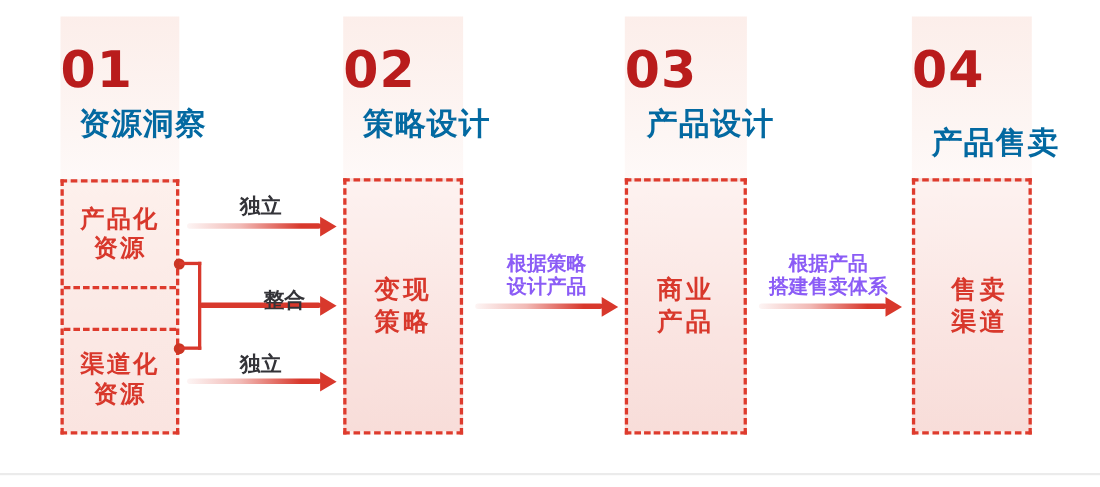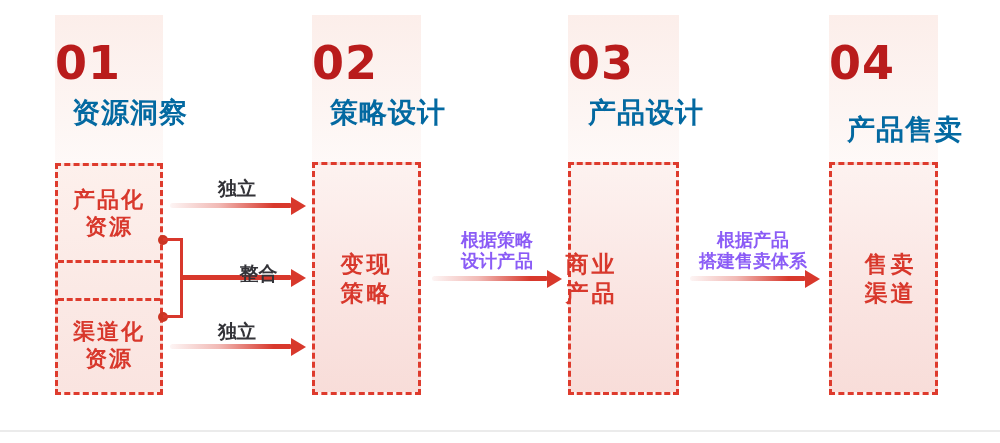--- a/index.html
+++ b/index.html
@@ -41,21 +41,21 @@
   .hdivider{position:absolute;left:0;right:0;height:0;border-top:3px dashed #de3b2d;}
   .d1{top:94px;}
   .d2{top:132px;}
 
   .boxtext{position:absolute;text-align:center;font-weight:bold;color:#d8382c;}
   .small{font-size:22px;line-height:27px;letter-spacing:2px;}
   .big{font-size:23px;line-height:29px;letter-spacing:3px;}
   .bt1{left:55px;width:108px;top:186px;}
   .bt2{left:55px;width:108px;top:318px;}
   .bt3{left:312px;width:109px;top:250px;text-align:center;}
-  .bt4{left:536px;width:111px;top:250px;}
+  .bt4{left:568px;width:111px;top:250px;}
   .bt5{left:829px;width:123px;top:250px;}
 
   
   .arrow{position:absolute;height:5px;border-radius:3px;}
   .grad{background:linear-gradient(90deg,rgba(216,56,44,0.05) 0%,rgba(216,56,44,0.35) 40%,#d8382c 85%);}
   .solid{background:#d8382c;}
   .arrow::after{content:"";position:absolute;right:-14px;top:50%;transform:translateY(-50%);
     width:0;height:0;border-left:15px solid #d8382c;
     border-top:9px solid transparent;border-bottom:9px solid transparent;}
   .a1{left:170px;top:203px;width:122px;}

